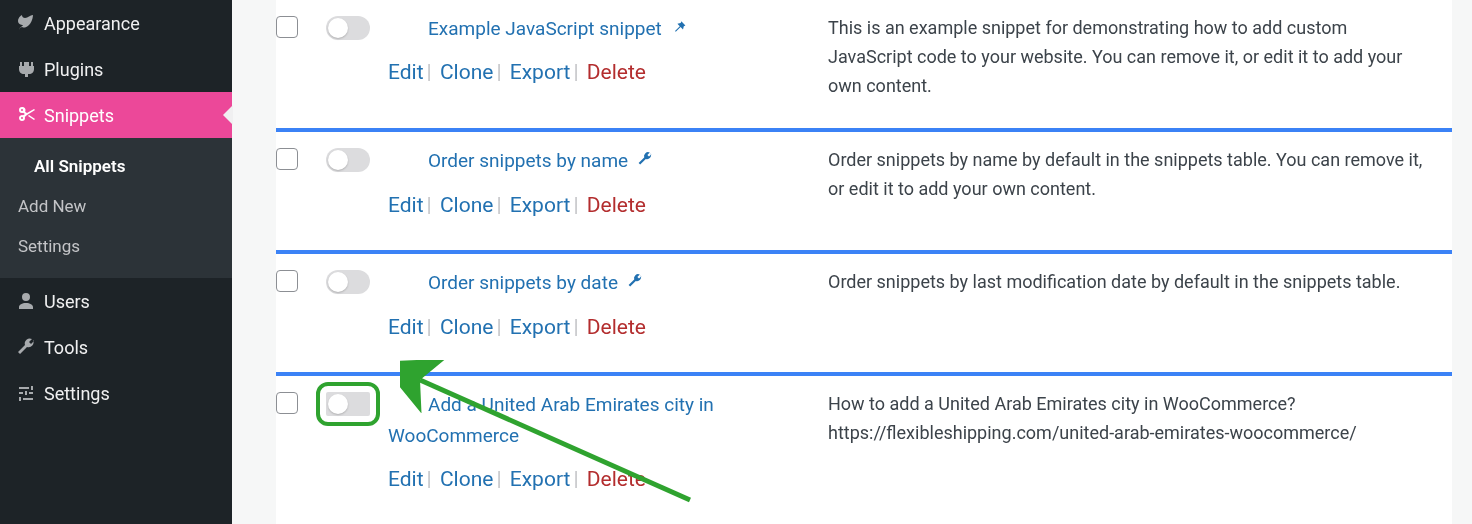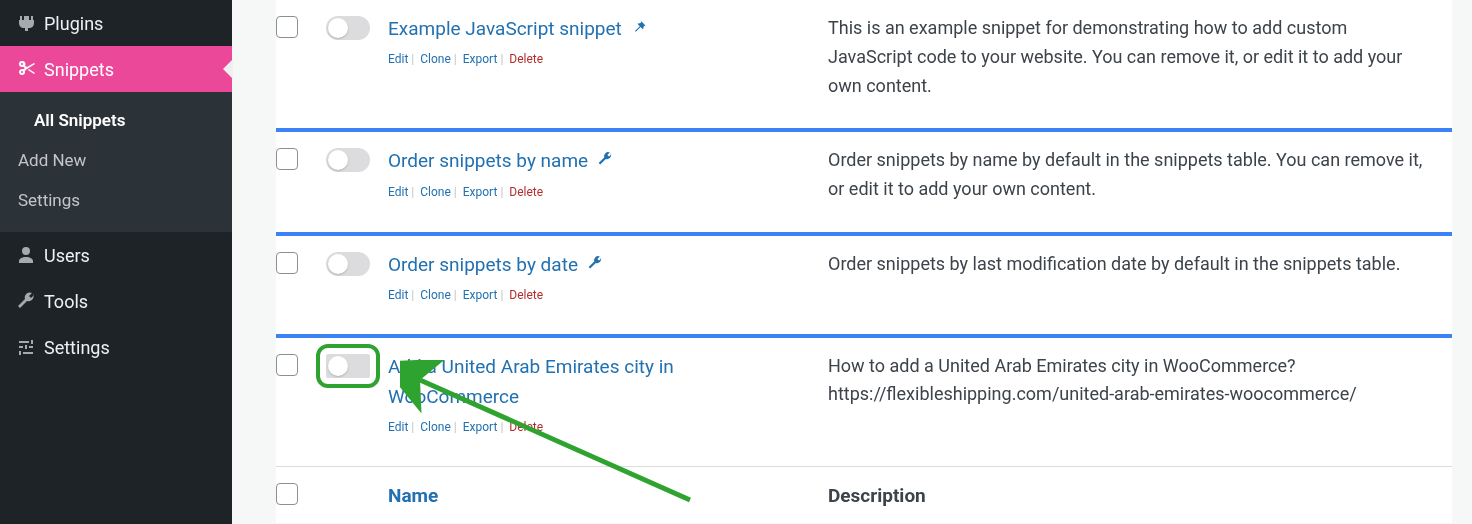--- a/index.html
+++ b/index.html
@@ -120,24 +120,25 @@
   }
   .toggle.highlight {
     outline: 4px solid #2fa32f;
     outline-offset: 6px;
     border-radius: 2px;
   }
   .title-link {
     color: #2271b1;
     font-size: 19px;
     text-decoration: none;
+    margin-left: 40px;
   }
   .row-actions {
-    margin-top: 6px;
-    font-size: 12px;
+    margin-top: 12px;
+    font-size: 21px;
   }
   .row-actions a { color: #2271b1; text-decoration: none; }
   .row-actions .sep { color: #c3c4c7; padding: 0 3px; }
   .row-actions .delete { color: #b32d2e; }
   .desc { font-size: 18px; color: #3c434a; }
   .col-header { color: #2271b1; font-size: 19px; font-weight: 700; }
   .col-header.plain { color: #3c434a; margin-top: 45px; }
   .pin-icon, .wrench-icon { color: #2271b1; margin-left: 4px; }
   
   .arrow-svg {
@@ -149,20 +150,28 @@
   
   .icon svg { fill: #a7aaad; }
   .menu-item.current .icon svg { fill: #fff; }
 </style>
 </head>
 <body>
 
 <div class="layout">
 
   <div class="sidebar">
+    <div class="menu-item">
+      <span class="icon">
+        <svg width="20" height="20" viewBox="0 0 20 20">
+            <path d="M3 17c0-3 3-3 4-5 0 0-5 0-5-4s4-6 4-6 0 3 3 3 5-3 8-3c0 0 0 6-4 10s-7 2-7 2c-2 1-3 1-3 3z"></path>
+          </svg>
+      </span>
+      <span>Appearance</span>
+    </div>
     <div class="menu-item">
       <span class="icon">
         <svg width="20" height="20" viewBox="0 0 20 20">
             <path d="M13 3v4h2V3h2v4h1v3c0 3-2 5-5 5h-1v3H9v-3H8c-3 0-5-2-5-5V7h1V3h2v4h2V3h2z"></path>
           </svg>
       </span>
       <span>Plugins</span>
     </div>
     <div class="menu-item current">
       <span class="icon">

